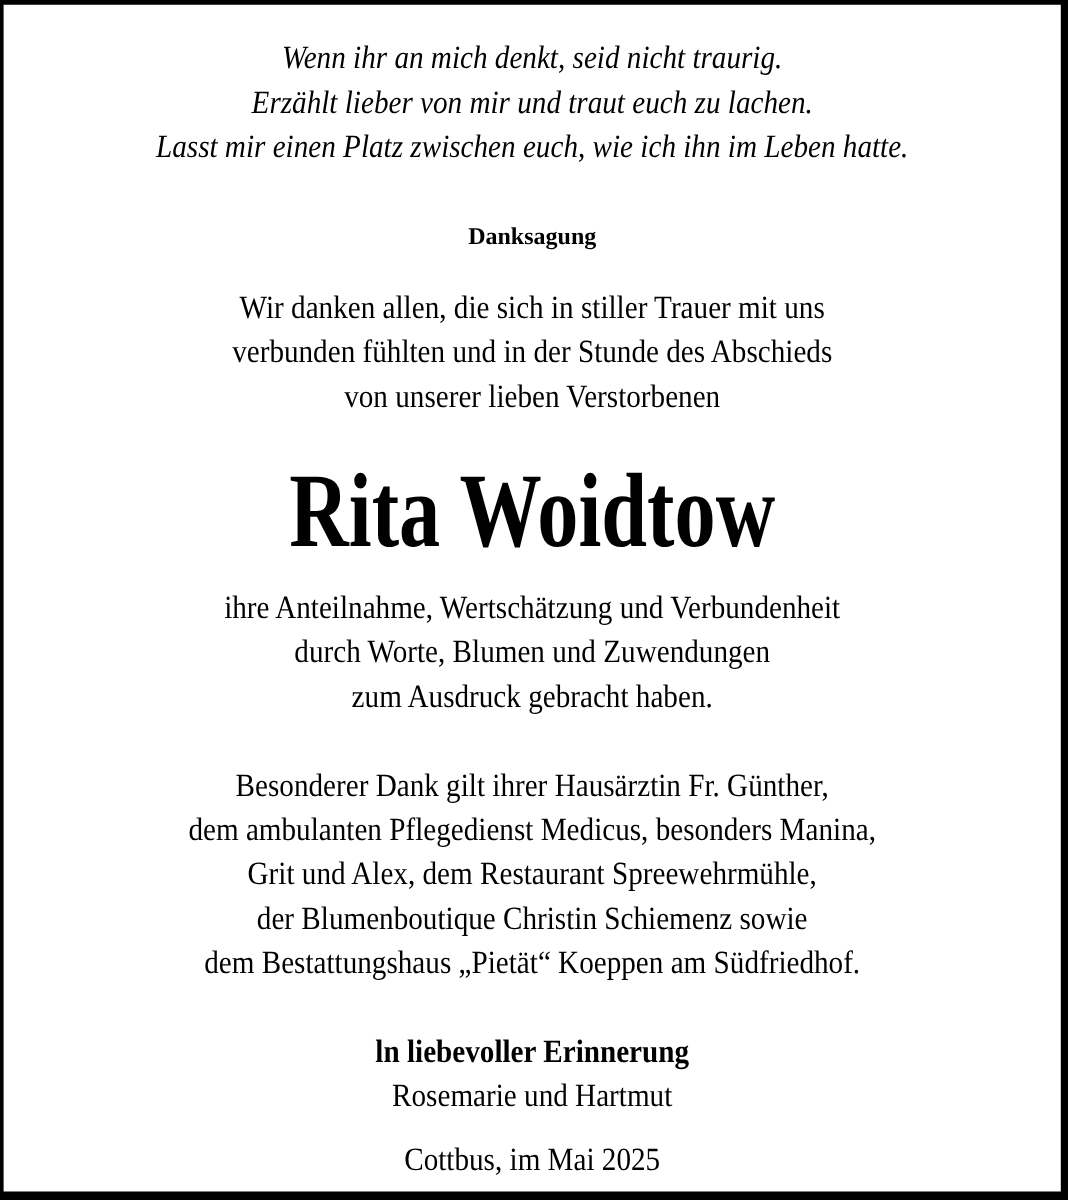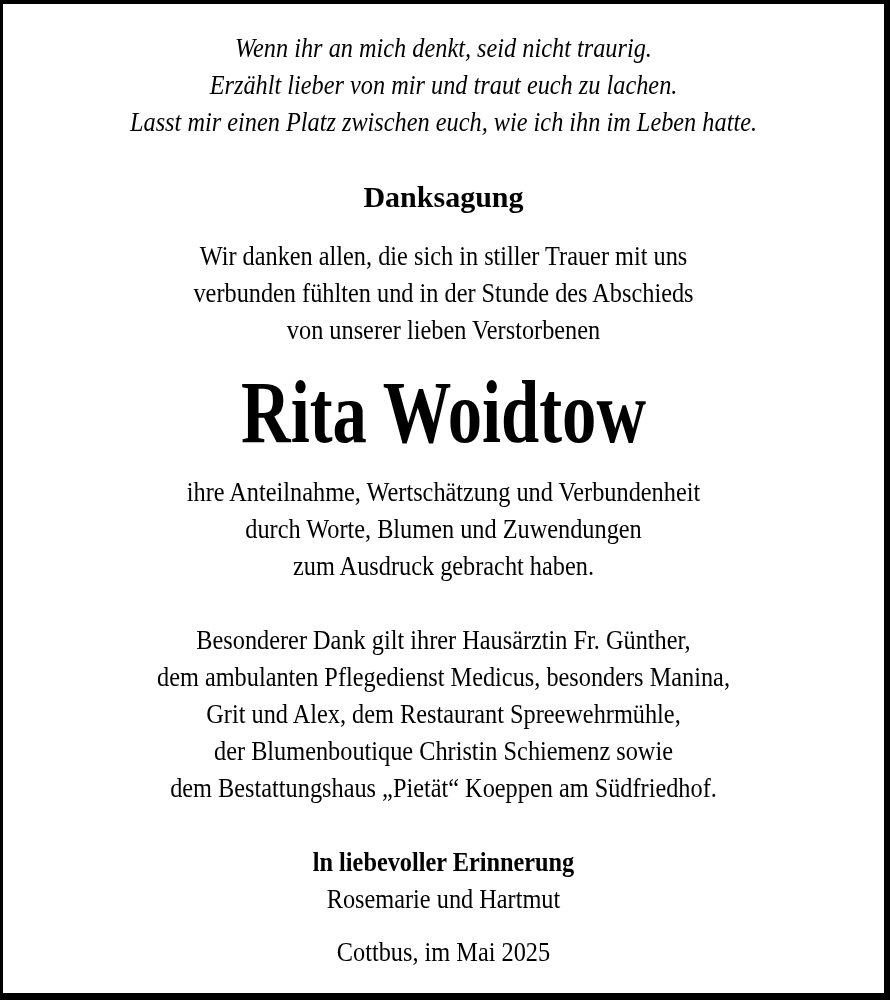--- a/index.html
+++ b/index.html
@@ -26,30 +26,30 @@
 
   .verse {
     margin-top: 26px;
     font-style: italic;
     font-size: 27px;
     line-height: 37px;
   }
   .heading {
     margin-top: 37px;
     font-weight: bold;
-    font-size: 30px;
+    font-size: 20px;
     line-height: 38px;
   }
   .para {
     font-size: 27px;
     line-height: 37px;
   }
   .intro   { margin-top: 22px; }
   .name-row {
-    margin-top: 22px;
+    margin-top: 36px;
     line-height: 84px;
     font-size: 88px;
     font-weight: bold;
     white-space: nowrap;
   }
   .name-row .inner {
     display: inline-block;
     transform: scaleX(0.78);
     transform-origin: 50% 50%;
   }

